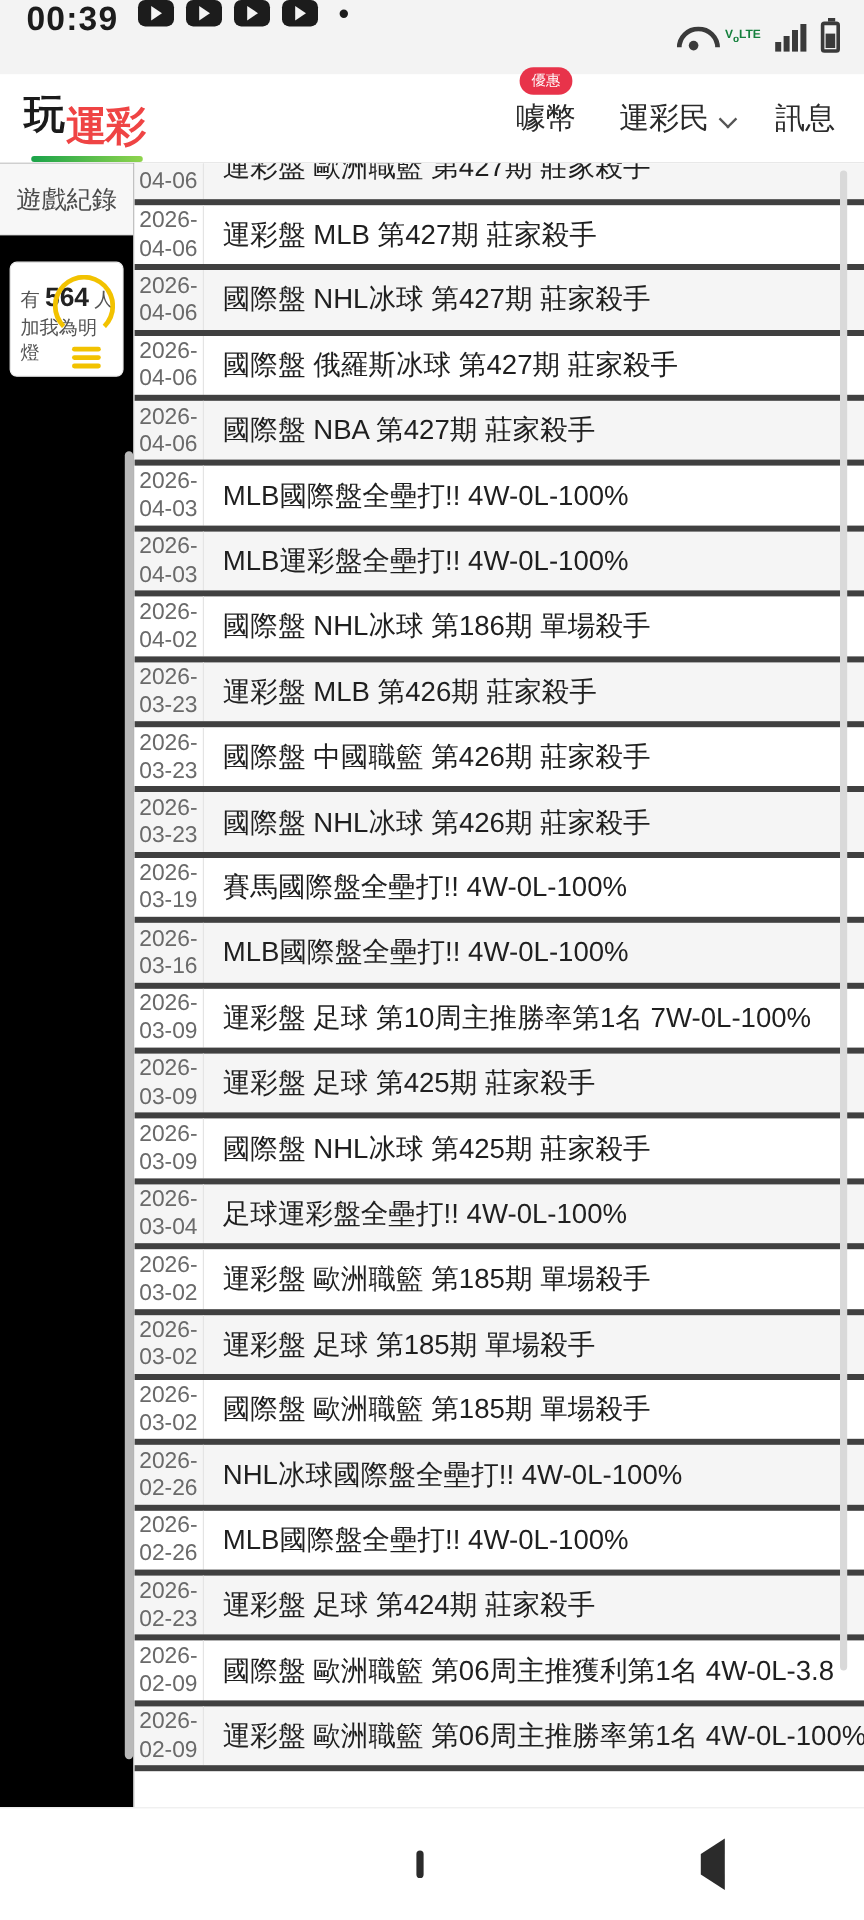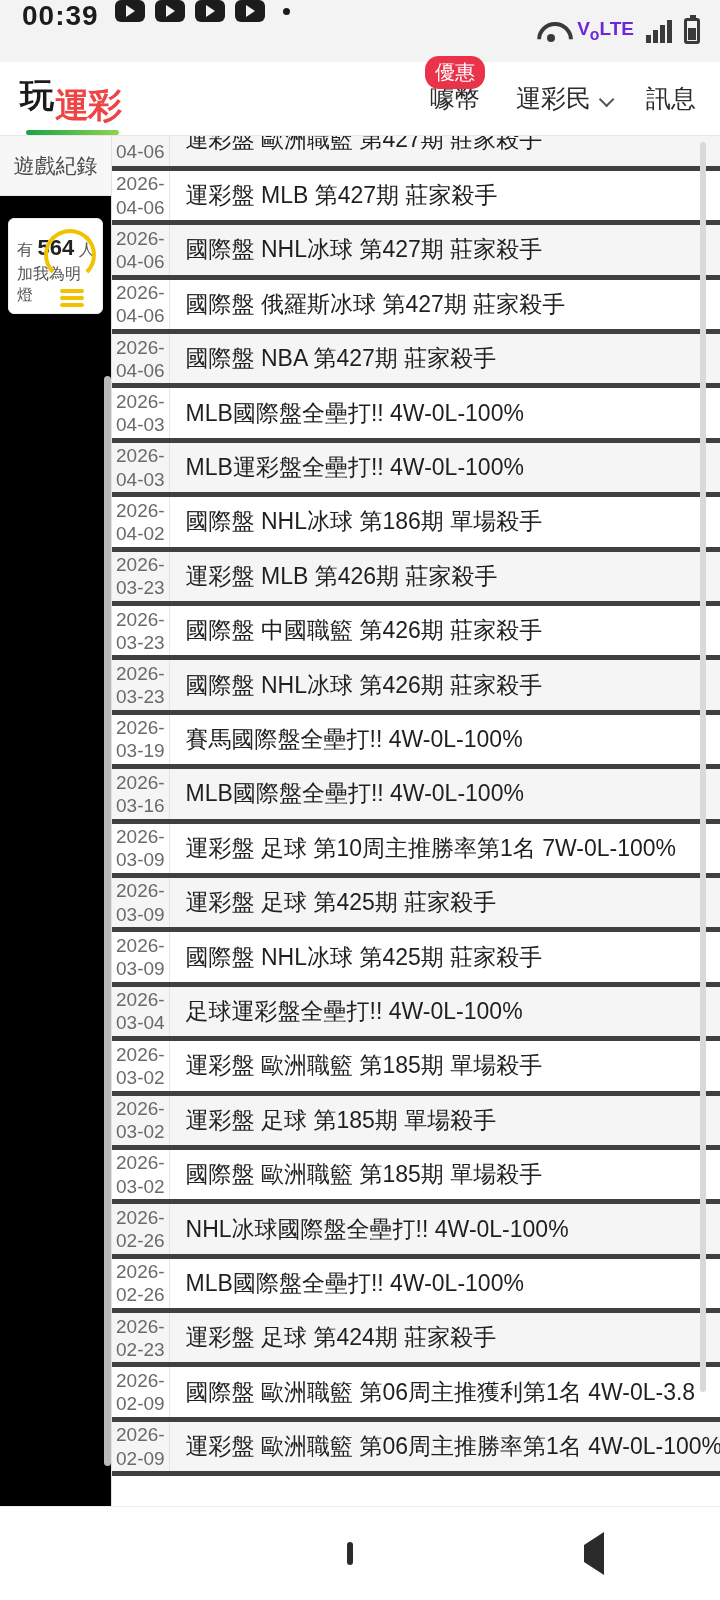--- a/index.html
+++ b/index.html
@@ -74,22 +74,22 @@
   }
   .wifi-icon::after {
     content: "";
     position: absolute;
     left: 10px; top: 14px;
     width: 8px; height: 8px;
     background: #3a3a3a;
     border-radius: 50%;
   }
   .vo-icon {
-    font-size: 19px;
-    color: #6d28d9;
+    font-size: 10px;
+    color: #15803d;
     line-height: 1;
     font-weight: 700;
   }
   .signal-icon {
     display: flex;
     align-items: flex-end;
     gap: 2px;
     height: 24px;
   }
   .signal-icon i {
@@ -164,21 +164,21 @@
     position: relative;
     white-space: nowrap;
   }
   .badge {
     position: absolute;
     top: -26px;
     left: 50%;
     transform: translateX(-50%);
     background: #e8334a;
     color: #fff;
-    font-size: 20px;
+    font-size: 12px;
     border-radius: 14px;
     padding: 3px 10px;
     white-space: nowrap;
   }
   .chev {
     display: inline-block;
     margin-left: 8px;
     width: 11px; height: 11px;
     border-right: 2.5px solid #555;
     border-bottom: 2.5px solid #555;

